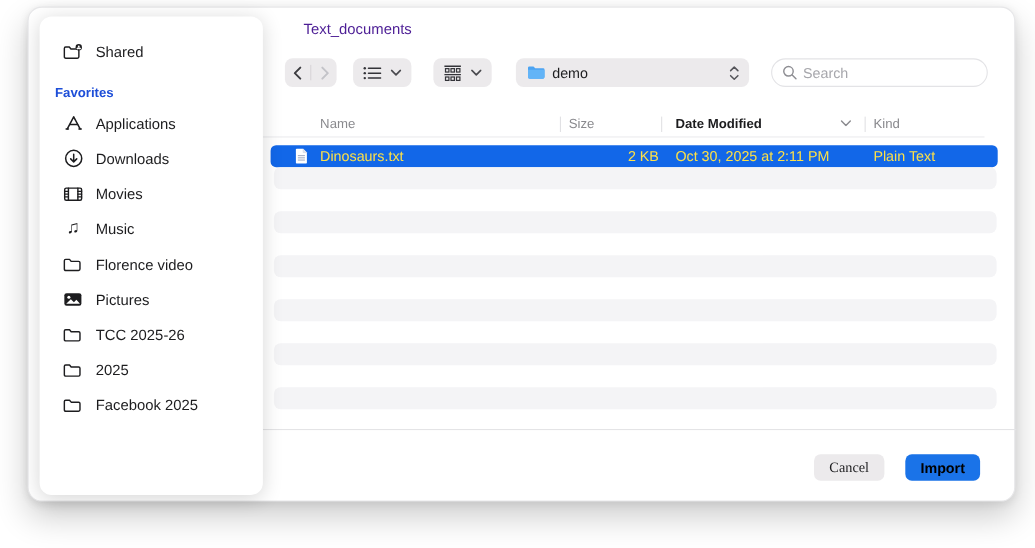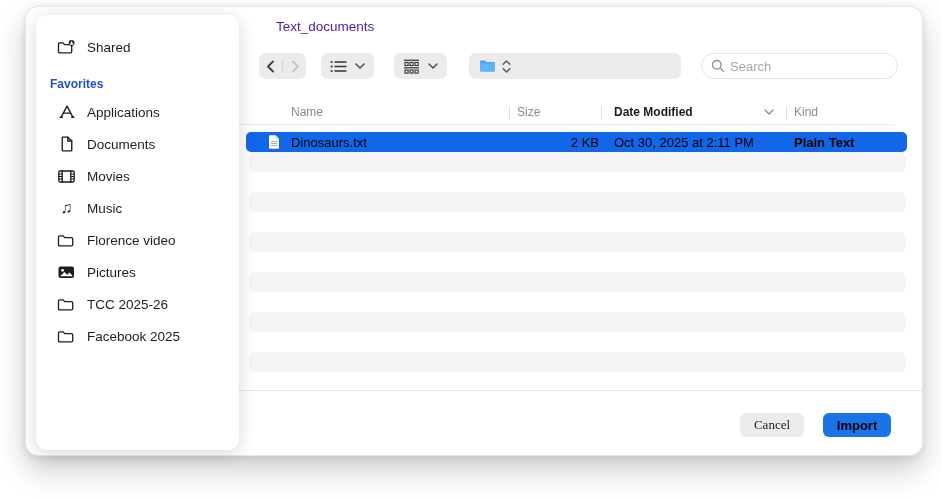--- a/index.html
+++ b/index.html
@@ -46,26 +46,26 @@
   .thead { position:absolute; left:213px; top:94px; width:656px; height:24px; border-bottom:1px solid #ececee; background:#fff; }
   .th { position:absolute; top:4px; font-size:12px; color:#8a8a8e; white-space:nowrap; }
   .th.sorted { font-weight:700; color:#1c1c1e; }
   .vsep { position:absolute; top:5px; width:1px; height:14px; background:#e1e1e4; }
   .sortch { position:absolute; top:8px; color:#8a8a8e; }
   
   .rows { position:absolute; left:0; top:125px; width:898px; }
   .row { position:absolute; height:20px; }
   .row.stripe { left:223px; width:657px; background:#f4f4f6; border-radius:6px; }
   .row.sel { left:220px; width:661px; background:#1267e8; border-radius:5px; }
-  .cell { position:absolute; top:50%; transform:translateY(-50%); font-size:13px; color:#000000; white-space:nowrap; }
+  .cell { position:absolute; top:50%; transform:translateY(-50%); font-size:13px; color:#fde047; white-space:nowrap; }
   .c-icon { left:22px; }
   .c-name { left:45px; font-weight:500; }
   .c-size { left:260px; width:93px; text-align:right; }
   .c-date { left:368px; }
-  .c-kind { left:548px;font-weight:bold; }
+  .c-kind { left:548px; }
   
   .foot-sep { position:absolute; left:213px; top:383px; width:685px; height:1px; background:#e4e4e6; }
   .btn { position:absolute; top:406px; height:24px; border:none; border-radius:6px; font-size:13px; font-family:"Liberation Sans",sans-serif; display:flex; align-items:center; justify-content:center; cursor:default; }
   .btn-cancel { left:714px; width:64px; background:#eceaec; color:#1d1d1f;font-family:Liberation Serif, serif; }
   .btn-import { left:797px; width:68px; background:#1a73e8; color:#000000; font-weight:600; }
   svg { display:block; }
 </style>
 </head>
 <body>
 
@@ -91,25 +91,25 @@
             <path d="M5.2 9.6 H11.8" fill="none" stroke="#1d1d1f" stroke-width="1.3" stroke-linecap="round" stroke-linejoin="round"></path>
             <path d="M2 13.4 H4" fill="none" stroke="#1d1d1f" stroke-width="1.3" stroke-linecap="round" stroke-linejoin="round"></path>
             <path d="M13 13.4 H15" fill="none" stroke="#1d1d1f" stroke-width="1.3" stroke-linecap="round" stroke-linejoin="round"></path>
           </svg>
         </span>
                  <span class="lbl">Applications</span>
       </div>
       <div class="side-item">
         <span class="ic">
           <svg width="18" height="18" viewBox="0 0 17 17">
-            <path d="M4.2 2 H9.4 L13 5.6 V14.2 Q13 15 12.2 15 H4.8 Q4 15 4 14.2 V2.8 Q4 2 4.2 2 Z" fill="none" stroke="#1d1d1f" stroke-width="1.3" stroke-linecap="round" stroke-linejoin="round"></path>
-            <path d="M9.3 2 V5.7 H13" fill="none" stroke="#1d1d1f" stroke-width="1.3" stroke-linecap="round" stroke-linejoin="round"></path>
-          </svg>
-        </span>
-                 <span class="lbl">Documents</span>
+            <circle cx="8.5" cy="8.5" r="6.9" fill="none" stroke="#1d1d1f" stroke-width="1.3" stroke-linecap="round" stroke-linejoin="round"></circle>
+            <path d="M8.5 5 V11.4 M5.9 8.9 L8.5 11.5 L11.1 8.9" fill="none" stroke="#1d1d1f" stroke-width="1.3" stroke-linecap="round" stroke-linejoin="round"></path>
+          </svg>
+        </span>
+                 <span class="lbl">Downloads</span>
       </div>
       <div class="side-item">
         <span class="ic">
           <svg width="19" height="17" viewBox="0 0 19 17">
             <rect x="1.8" y="3" width="15.4" height="11" rx="1.4" fill="none" stroke="#1d1d1f" stroke-width="1.3" stroke-linecap="round" stroke-linejoin="round"></rect>
             <line x1="5.2" y1="3" x2="5.2" y2="14" fill="none" stroke="#1d1d1f" stroke-width="1.3" stroke-linecap="round" stroke-linejoin="round"></line>
             <line x1="13.8" y1="3" x2="13.8" y2="14" fill="none" stroke="#1d1d1f" stroke-width="1.3" stroke-linecap="round" stroke-linejoin="round"></line>
             <path d="M1.8 6 H5.2 M1.8 8.5 H5.2 M1.8 11 H5.2 M13.8 6 H17.2 M13.8 8.5 H17.2 M13.8 11 H17.2" fill="none" stroke="#1d1d1f" stroke-width="1.1" stroke-linecap="round" stroke-linejoin="round"></path>
           </svg>
         </span>
@@ -139,20 +139,28 @@
         </span>
                  <span class="lbl">Pictures</span>
       </div>
       <div class="side-item">
         <span class="ic">
           <svg width="19" height="17" viewBox="0 0 19 17">
             <path d="M1.5 5 Q1.5 3.8 2.7 3.8 H6.2 L7.7 5.6 H14.5 Q15.7 5.6 15.7 6.8 V12.6 Q15.7 13.9 14.4 13.9 H2.8 Q1.5 13.9 1.5 12.6 Z" fill="none" stroke="#1d1d1f" stroke-width="1.3" stroke-linecap="round" stroke-linejoin="round"></path>
           </svg>
         </span>
                  <span class="lbl">TCC 2025-26</span>
+      </div>
+      <div class="side-item">
+        <span class="ic">
+          <svg width="19" height="17" viewBox="0 0 19 17">
+            <path d="M1.5 5 Q1.5 3.8 2.7 3.8 H6.2 L7.7 5.6 H14.5 Q15.7 5.6 15.7 6.8 V12.6 Q15.7 13.9 14.4 13.9 H2.8 Q1.5 13.9 1.5 12.6 Z" fill="none" stroke="#1d1d1f" stroke-width="1.3" stroke-linecap="round" stroke-linejoin="round"></path>
+          </svg>
+        </span>
+                 <span class="lbl">2025</span>
       </div>
       <div class="side-item">
         <span class="ic">
           <svg width="19" height="17" viewBox="0 0 19 17">
             <path d="M1.5 5 Q1.5 3.8 2.7 3.8 H6.2 L7.7 5.6 H14.5 Q15.7 5.6 15.7 6.8 V12.6 Q15.7 13.9 14.4 13.9 H2.8 Q1.5 13.9 1.5 12.6 Z" fill="none" stroke="#1d1d1f" stroke-width="1.3" stroke-linecap="round" stroke-linejoin="round"></path>
           </svg>
         </span>
                  <span class="lbl">Facebook 2025</span>
       </div>
     </div>
@@ -220,20 +228,21 @@
       </span>
     </div>
 
     <div class="tbtn popup">
       <span>
         <svg width="17" height="14" viewBox="0 0 17 14">
           <path d="M1 2.6 Q1 1.4 2.2 1.4 H6 L7.6 3.1 H14.8 Q16 3.1 16 4.3 V11 Q16 12.6 14.4 12.6 H2.6 Q1 12.6 1 11 Z" fill="#4ba3f2"></path>
           <path d="M1 4.4 H16 V11 Q16 12.6 14.4 12.6 H2.6 Q1 12.6 1 11 Z" fill="#63b4f7"></path>
         </svg>
       </span>
+      <span class="ptxt">demo</span>
       <span>
         <svg width="9" height="13" viewBox="0 0 9 13">
           <path d="M1.2 4.2 L4.5 1 L7.8 4.2 M1.2 8.8 L4.5 12 L7.8 8.8" fill="none" stroke="#55555a" stroke-width="1.4" stroke-linecap="round" stroke-linejoin="round"></path>
         </svg>
       </span>
     </div>
 
     <div class="search">
       <span>
         <svg width="14" height="14" viewBox="0 0 14 14">

